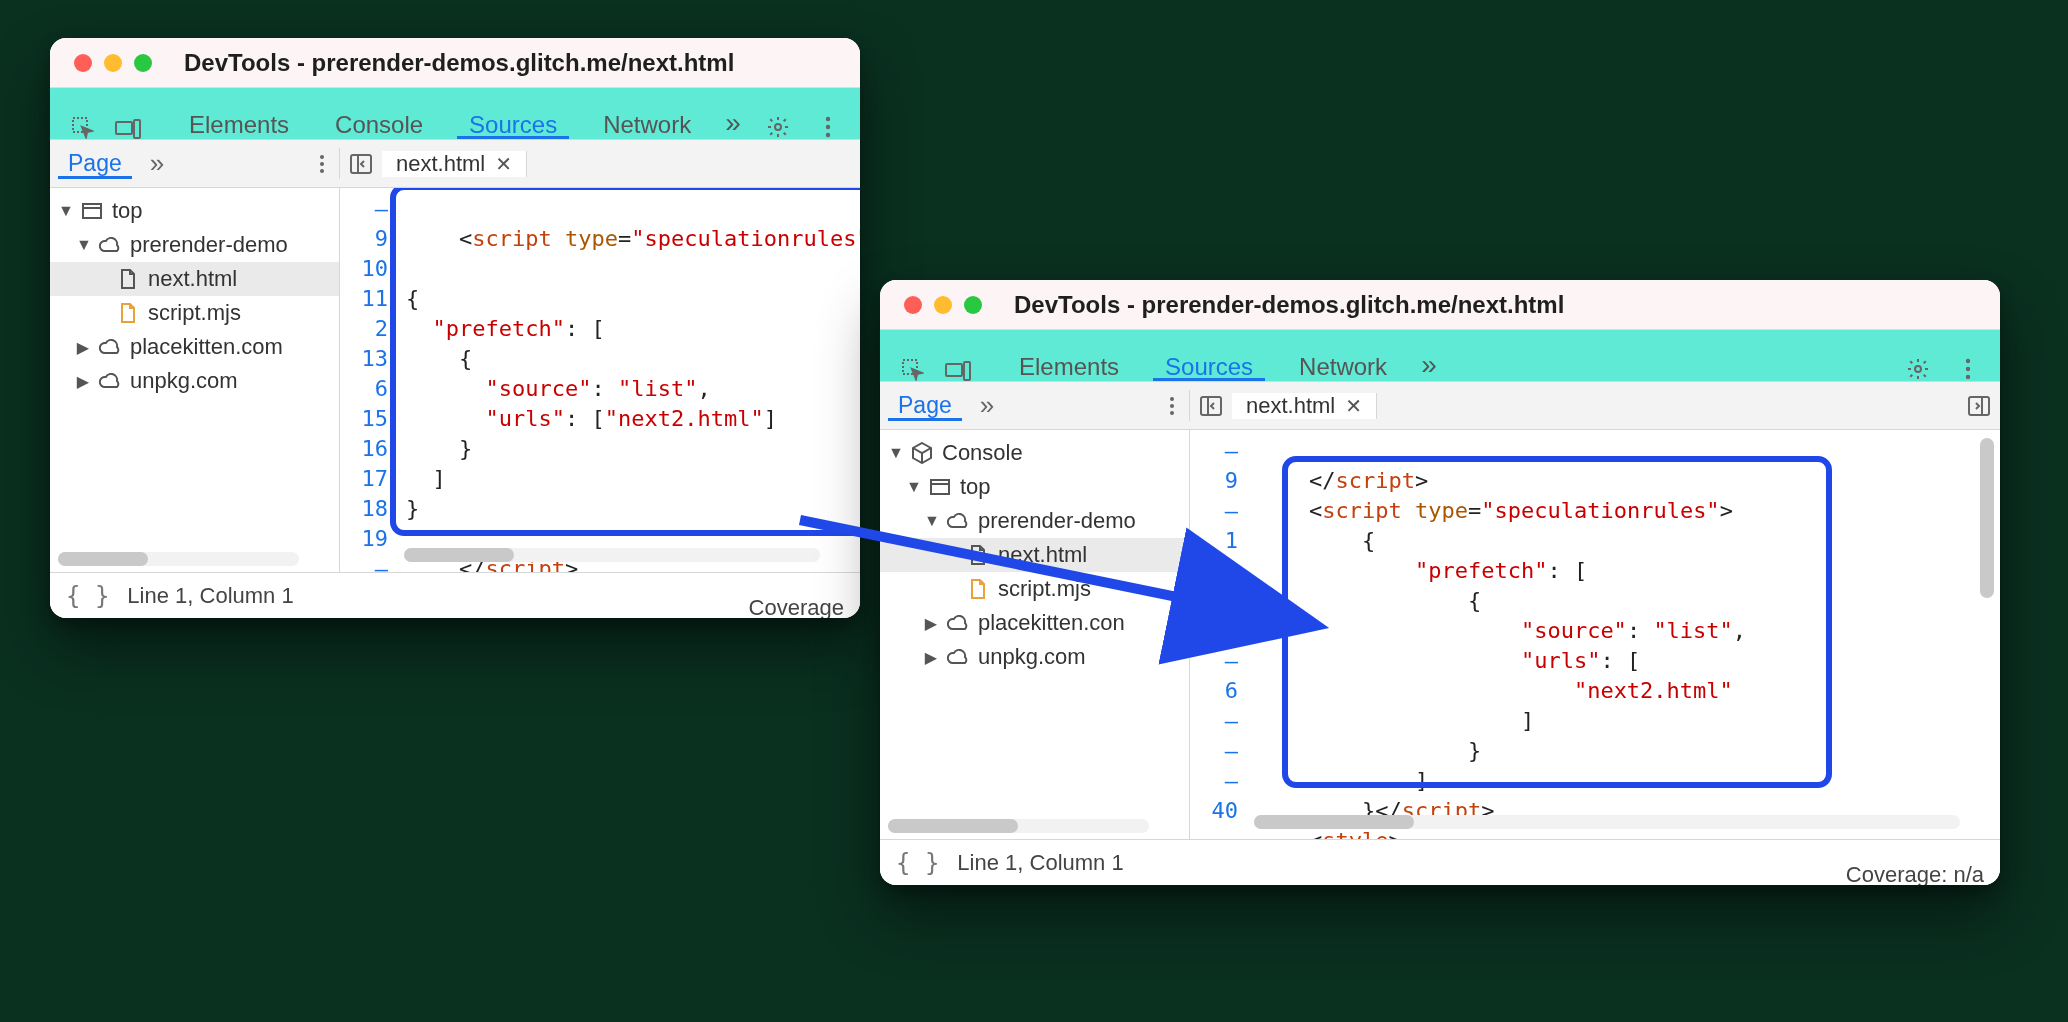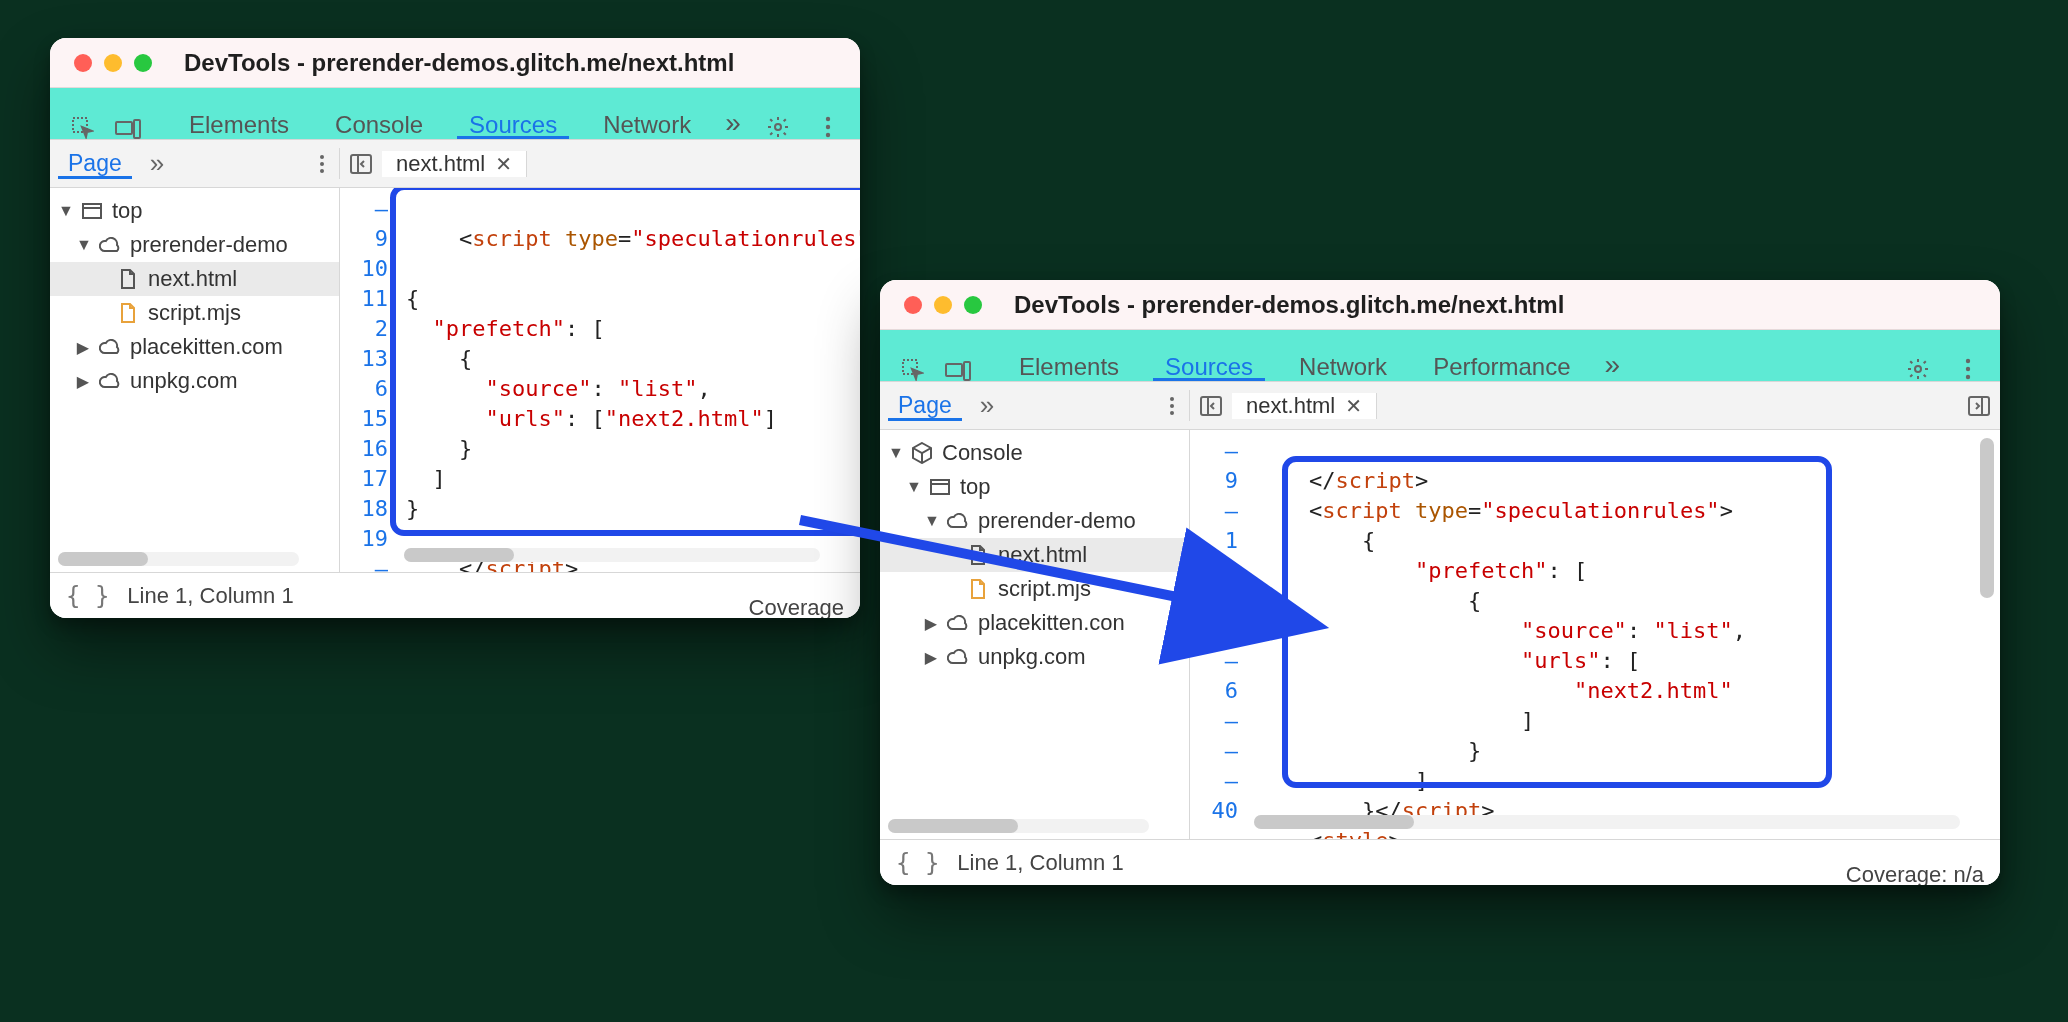--- a/index.html
+++ b/index.html
@@ -410,21 +410,20 @@
     <div class="pt-iconbtn">
       <svg width="26" height="20" viewBox="0 0 26 20" fill="none" stroke="#666" stroke-width="2">
           <rect x="1" y="3" width="16" height="12" rx="1"></rect>
           <rect x="19" y="1" width="6" height="18" rx="1"></rect>
         </svg>
     </div>
     <div class="pt-sep"></div>
     <div class="pt-tab">Elements</div>
     <div class="pt-tab active">Sources</div>
     <div class="pt-tab">Network</div>
-    <div class="pt-tab">Performance</div>
     <div class="pt-more">»</div>
     <div class="pt-right">
       <div class="pt-iconbtn">
         <svg width="24" height="24" viewBox="0 0 24 24" fill="none" stroke="#666" stroke-width="2">
             <circle cx="12" cy="12" r="3"></circle>
             <path d="M12 2v3M12 19v3M4.2 4.2l2.1 2.1M17.7 17.7l2.1 2.1M2 12h3M19 12h3M4.2 19.8l2.1-2.1M17.7 6.3l2.1-2.1"></path>
           </svg>
       </div>
       <div class="pt-iconbtn">
         <svg width="6" height="22" viewBox="0 0 6 22">

